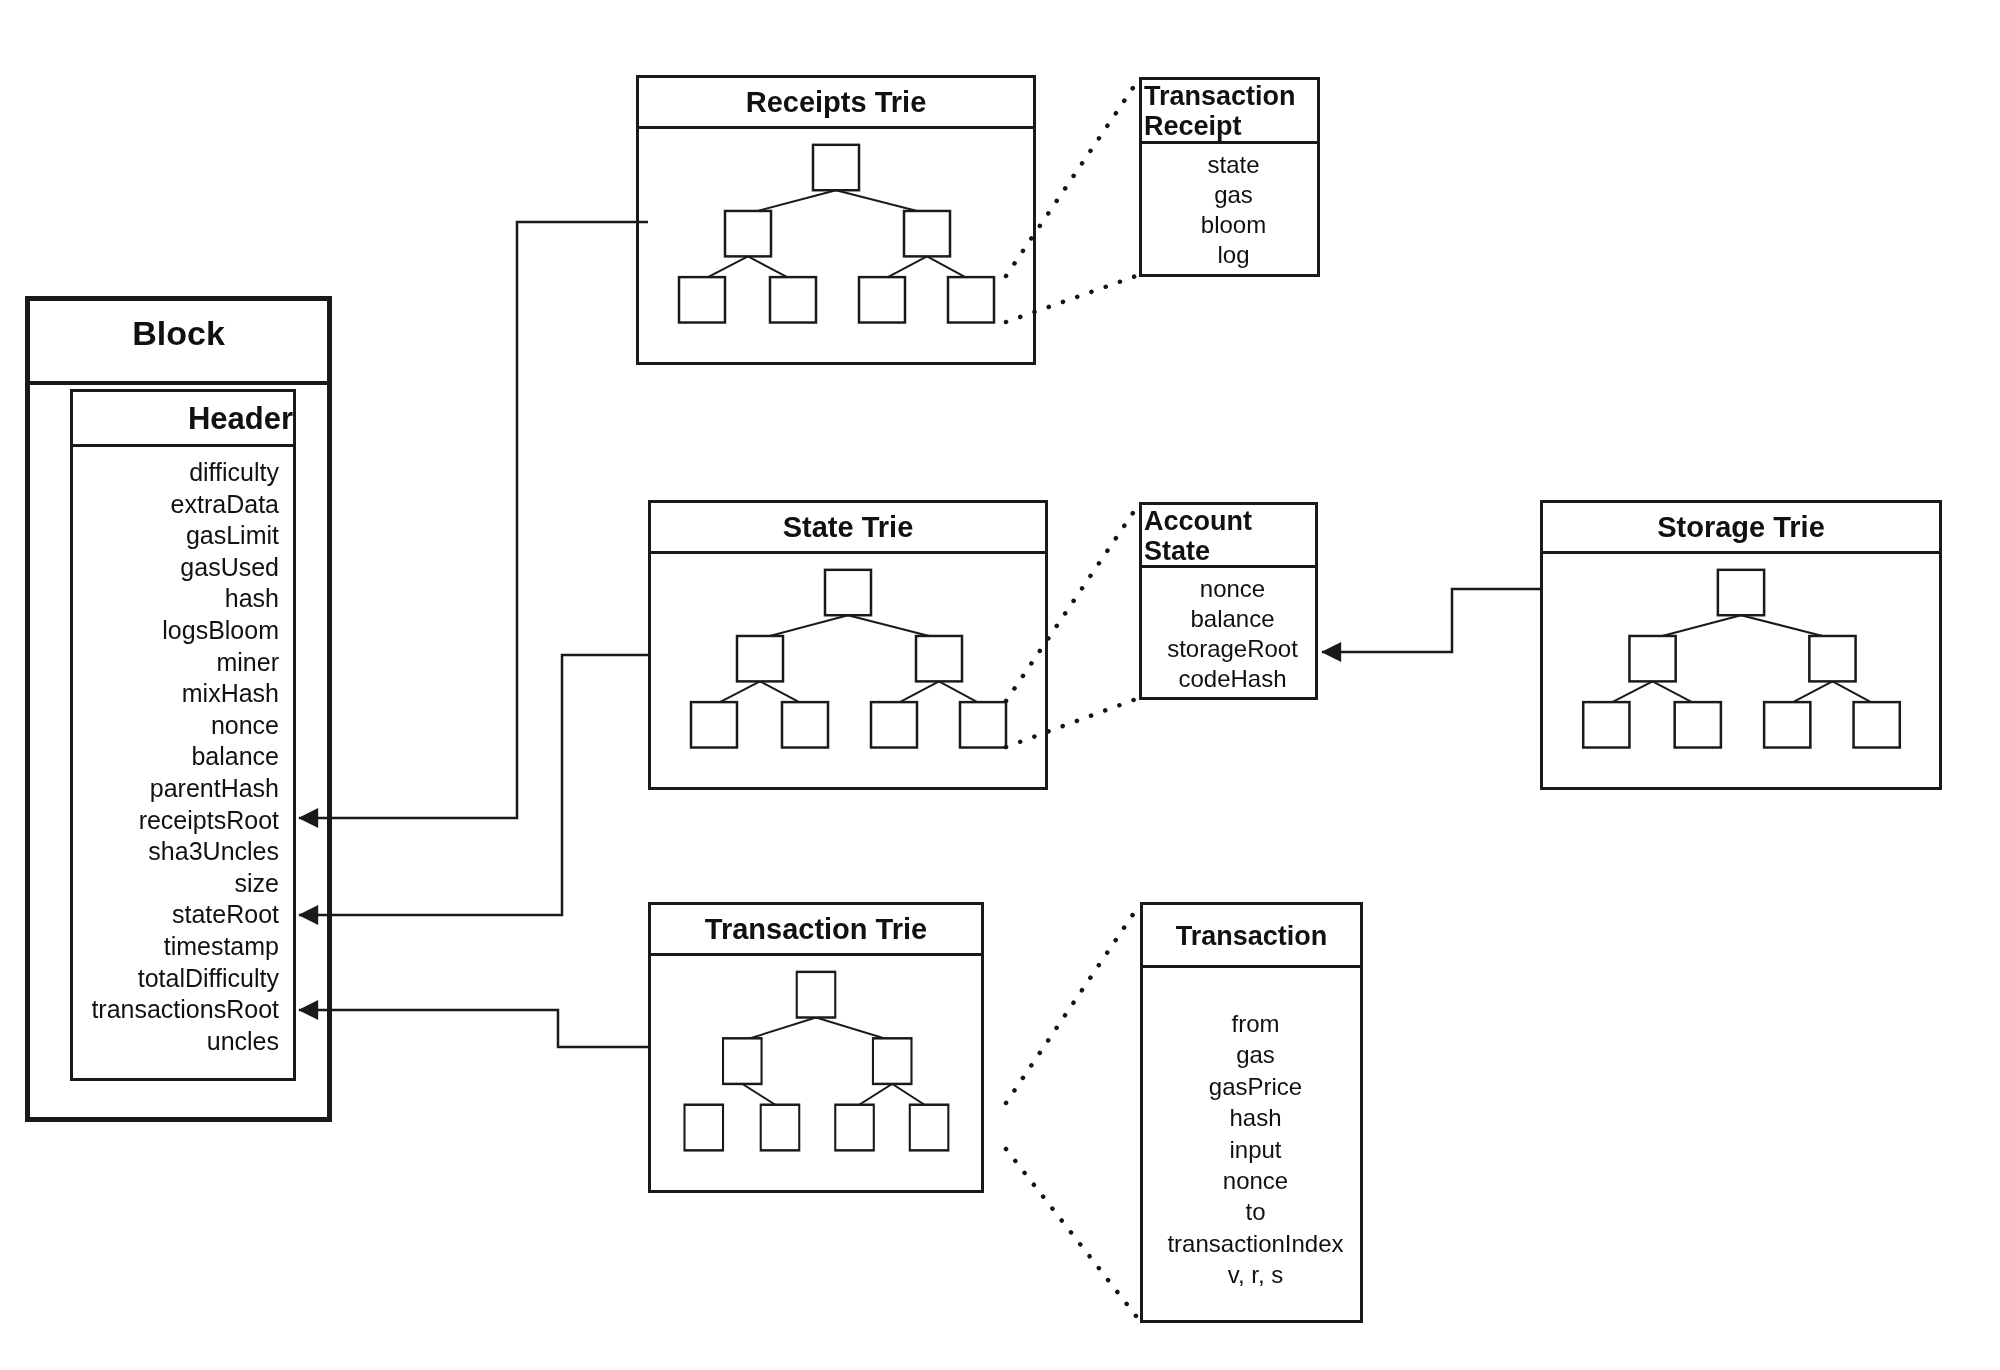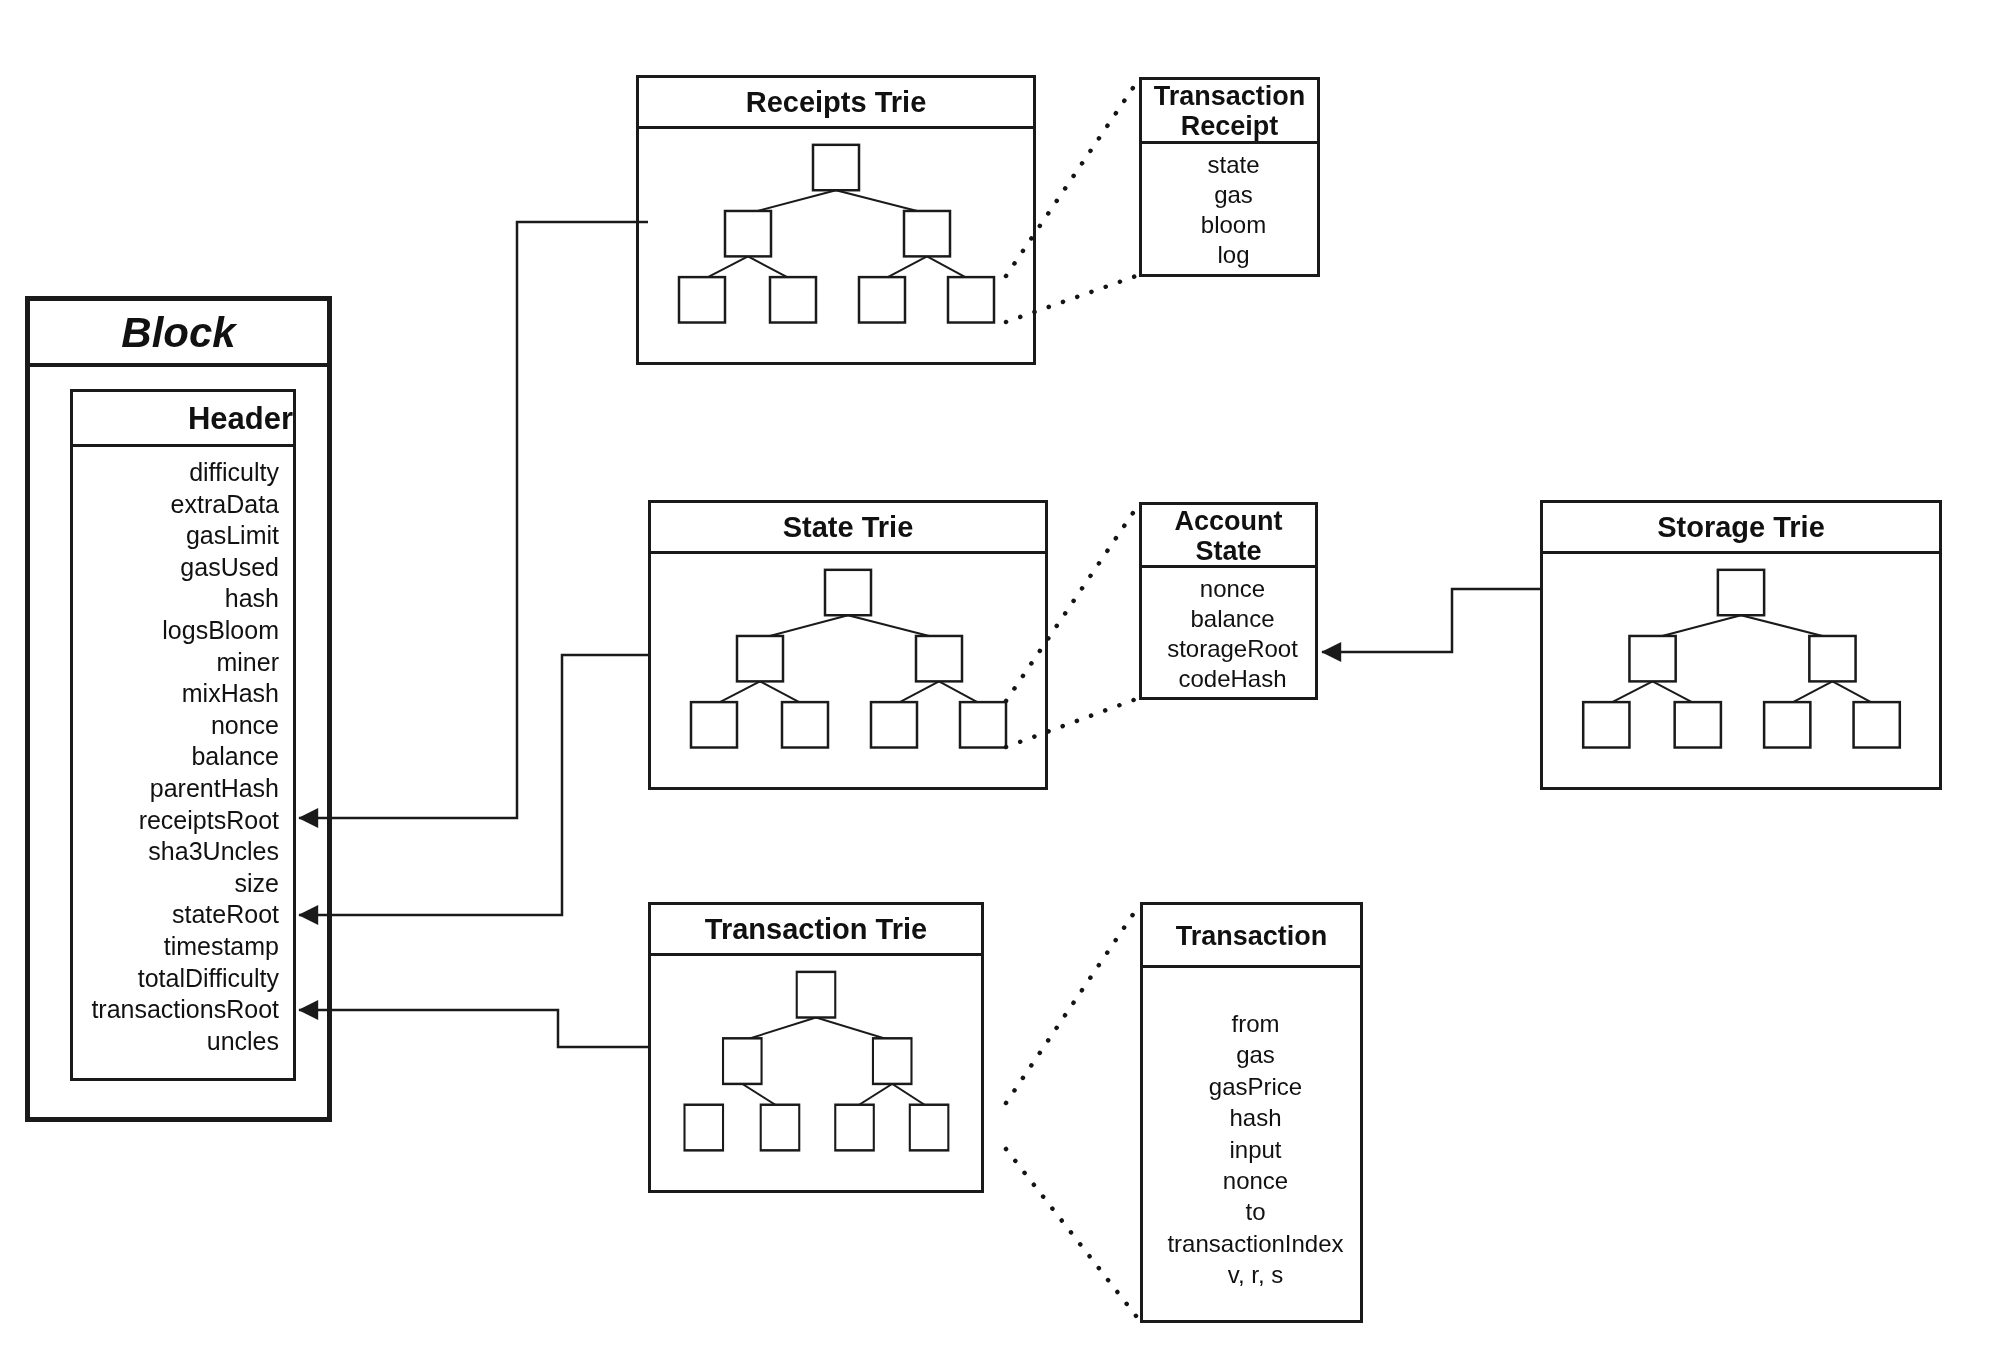--- a/index.html
+++ b/index.html
@@ -14,22 +14,22 @@
   }
   
   .overlay{position:absolute;left:0;top:0;width:2000px;height:1370px;pointer-events:none;z-index:6;}
 
   
   .block-box{
     position:absolute;left:25px;top:296px;width:307px;height:826px;
     border:5px solid #1a1a1a;background:#ffffff;z-index:2;
   }
   .block-title{
-    height:66px;line-height:64px;border-bottom:4px solid #1a1a1a;
-    text-align:center;font-weight:bold;font-size:42px;color:#111;font-style:italic;
+    height:84px;line-height:64px;border-bottom:4px solid #1a1a1a;
+    text-align:center;font-weight:bold;font-size:34px;color:#111;
   }
   .header-box{
     position:absolute;left:40px;top:88px;width:226px;height:692px;
     border:3px solid #1a1a1a;background:#ffffff;
   }
   .header-title{
     height:55px;line-height:54px;border-bottom:3px solid #1a1a1a;
     text-align:right;font-weight:bold;font-size:31px;
   }
   .header-fields{
@@ -50,21 +50,21 @@
   #panel-receipts{left:636px;top:75px;width:400px;height:290px;}
   #panel-state{left:648px;top:500px;width:400px;height:290px;}
   #panel-transaction{left:648px;top:902px;width:336px;height:291px;}
   #panel-storage{left:1540px;top:500px;width:402px;height:290px;}
 
   
   .record{
     position:absolute;border:3px solid #1a1a1a;background:#ffffff;z-index:2;
   }
   .record-title{
-    border-bottom:3px solid #1a1a1a;text-align:center;font-weight:bold;
+    border-bottom:3px solid #1a1a1a;text-align:left;font-weight:bold;
     font-size:27px;line-height:30px;padding:3px 2px 2px 2px;
     display:flex;align-items:center;justify-content:center;
   }
   .record-fields{
     padding:6px 6px 0 14px;font-size:24px;line-height:30px;text-align:center;white-space:nowrap;
   }
   #rec-receipt{left:1139px;top:77px;width:181px;height:200px;}
   #rec-receipt .record-title{height:64px;}
   #rec-account{left:1139px;top:502px;width:179px;height:198px;}
   #rec-account .record-title{height:63px;}

